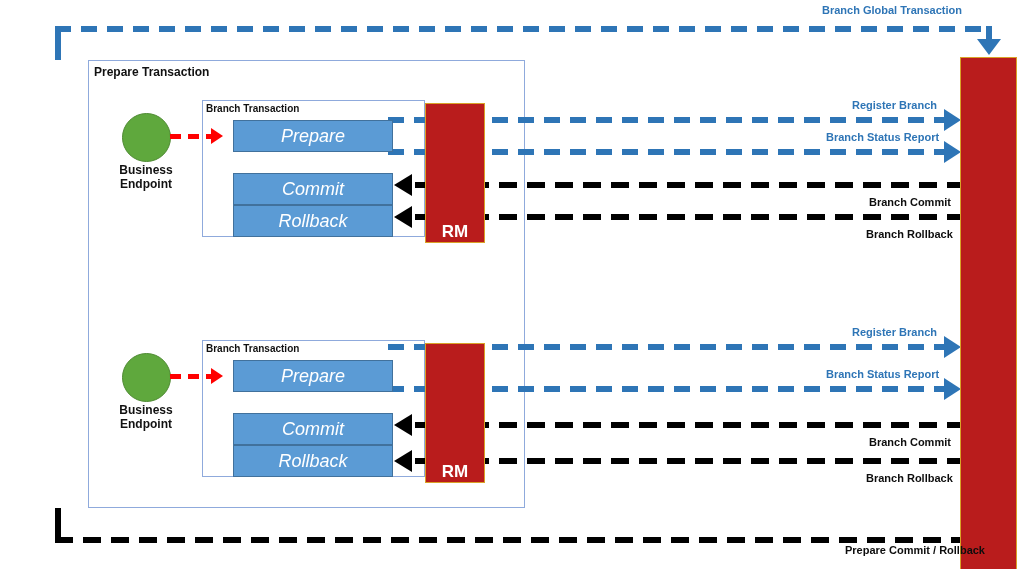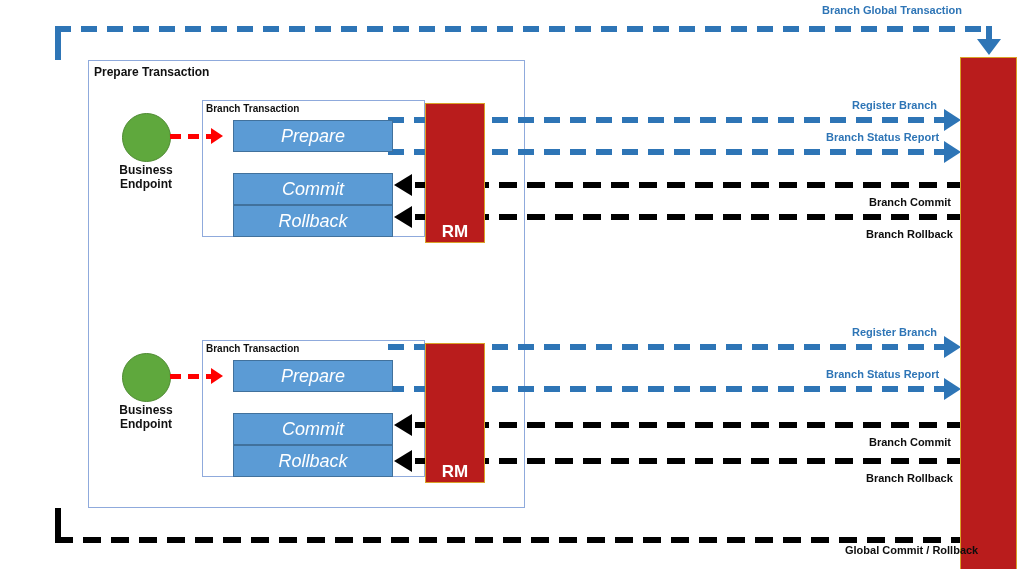--- a/index.html
+++ b/index.html
@@ -164,21 +164,21 @@
   <div class="abs dash-h blue-d" style="left:55px; top:26px; width:937px;"></div>
 
   <div class="abs dash-v blue-d" style="left:986px; top:26px; height:14px;"></div>
   <div class="abs arrow arrow-down-blue" style="left:977px; top:39px;"></div>
   <div class="edge-label lbl-blue" style="left:822px; top:4px;">Branch Global Transaction</div>
 
   <div class="abs dash-v black-d" style="left:55px; top:508px; height:35px;"></div>
   <div class="abs dash-h black-d" style="left:55px; top:537px; width:933px;"></div>
   <div class="abs dash-v black-d" style="left:984px; top:530px; height:10px;"></div>
   <div class="abs arrow arrow-up-black" style="left:976px; top:514px;"></div>
-  <div class="edge-label lbl-black" style="left:845px; top:544px;">Global Commit / Rollback</div>
+  <div class="edge-label lbl-black" style="left:845px; top:544px;">Prepare Commit / Rollback</div>
 
 
   <div class="abs bar bar-tc" style="left:960px; top:57px; width:57px; height:568px;">
     <span>TC</span>
   </div>
 
   <div class="abs box-outline" style="left:88px; top:60px; width:437px; height:448px;"></div>
   <div class="box-title gt-title" style="left:94px; top:65px;">Prepare Transaction</div>
 
   <div class="abs endpoint-circle" style="left:122px; top:113px; width:47px; height:47px;"></div>

